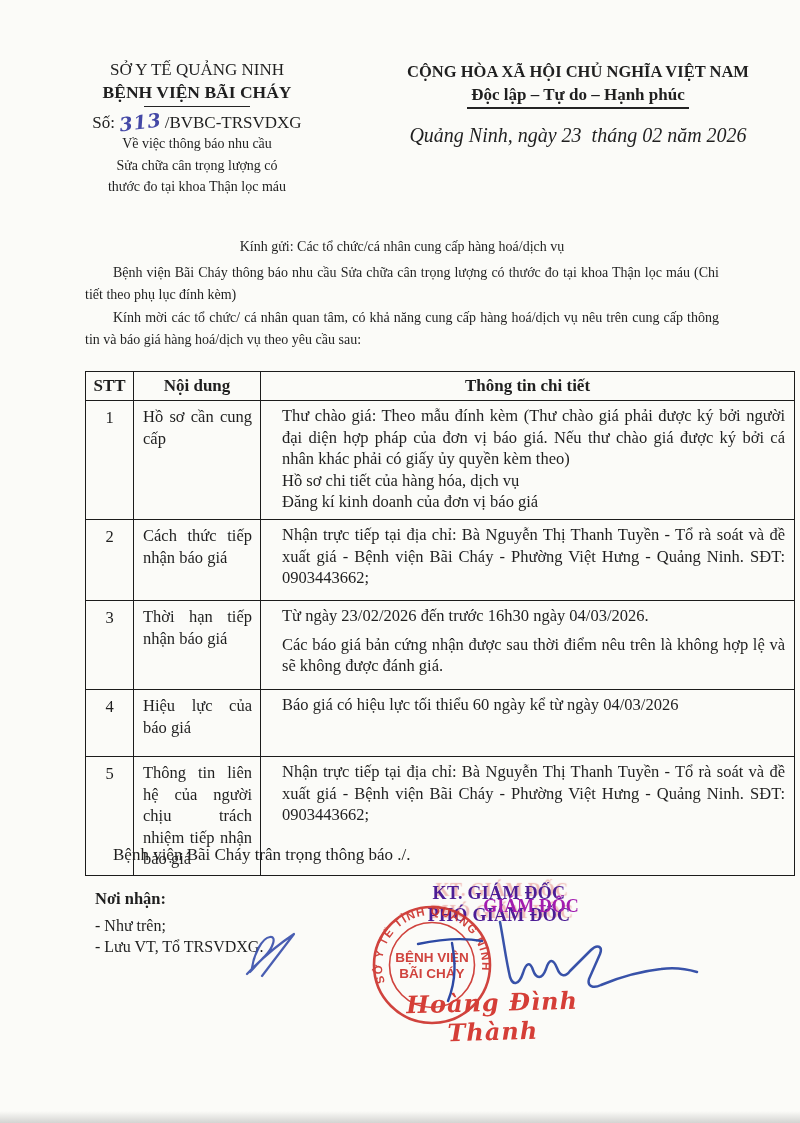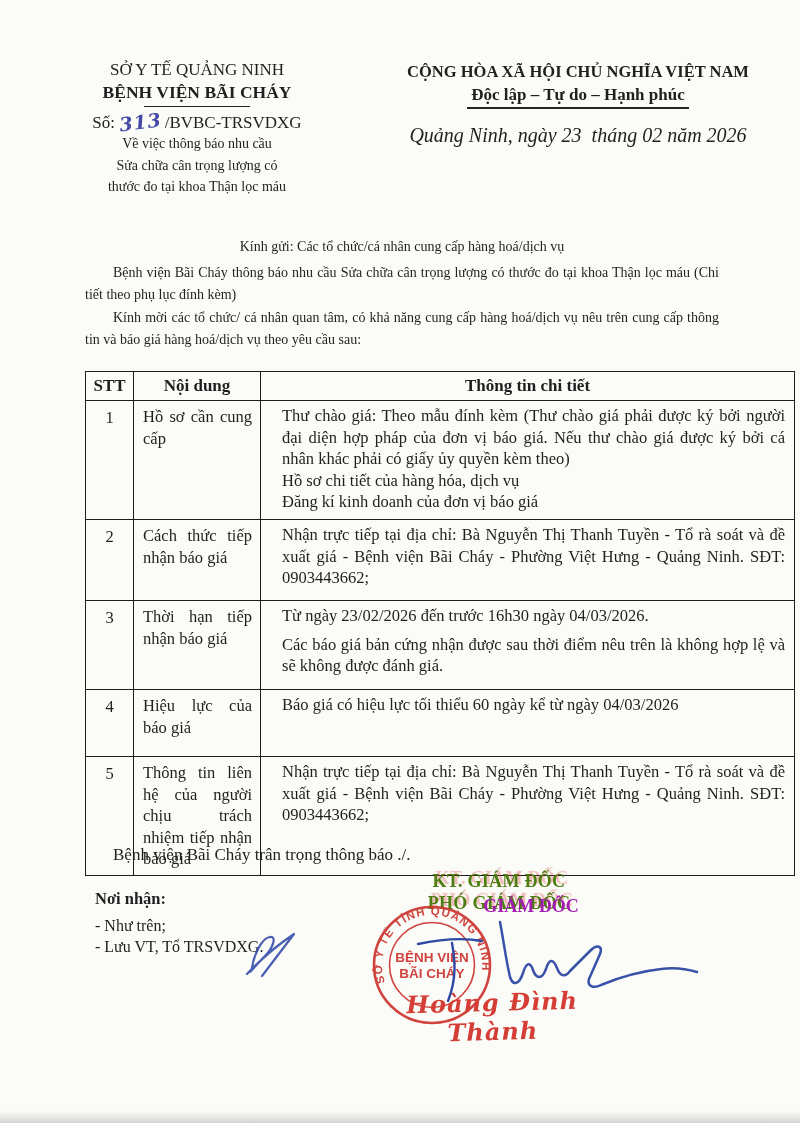--- a/index.html
+++ b/index.html
@@ -38,21 +38,21 @@
   td.ct{text-align:justify;padding:4px 9px 4px 21px;}
   td.ct p,td.nd p{margin:0;}
   td.ct p + p{margin-top:7px;}
   tr.r1 td{height:109px;} tr.r2 td{height:71px;} tr.r3 td{height:79px;}
   tr.r4 td{height:57px;} tr.r5 td{height:109px;}
   
   .closing{position:absolute;left:85px;top:845px;width:634px;font-size:17px;text-indent:28px;}
   .recipients{position:absolute;left:95px;top:888px;font-size:16px;line-height:21px;}
   .recipients .title{font-size:16.5px;font-weight:bold;margin-bottom:6px;}
   
-  .stamp-red{color:#4d7c0f;text-shadow:3px -3px 1px rgba(213,59,53,.33);}
+  .stamp-red{color:#4c1d95;text-shadow:3px -3px 1px rgba(213,59,53,.33);margin-top:12px;}
   .kt-line{position:absolute;left:388px;top:871px;width:222px;text-align:center;
     font-size:18px;font-weight:bold;letter-spacing:.3px;}
   .pho-line{position:absolute;left:388px;top:893px;width:222px;text-align:center;
     font-size:18px;font-weight:bold;letter-spacing:.3px;}
   .black-title{position:absolute;left:455px;top:896px;width:152px;text-align:center;
     font-size:18px;font-weight:bold;color:#a21caf;}
   .seal{position:absolute;left:369px;top:902px;opacity:.93;}
   .sig-svg{position:absolute;left:405px;top:898px;}
   .initial-svg{position:absolute;left:232px;top:922px;}
   .signer{position:absolute;left:380px;top:988px;width:225px;text-align:center;

